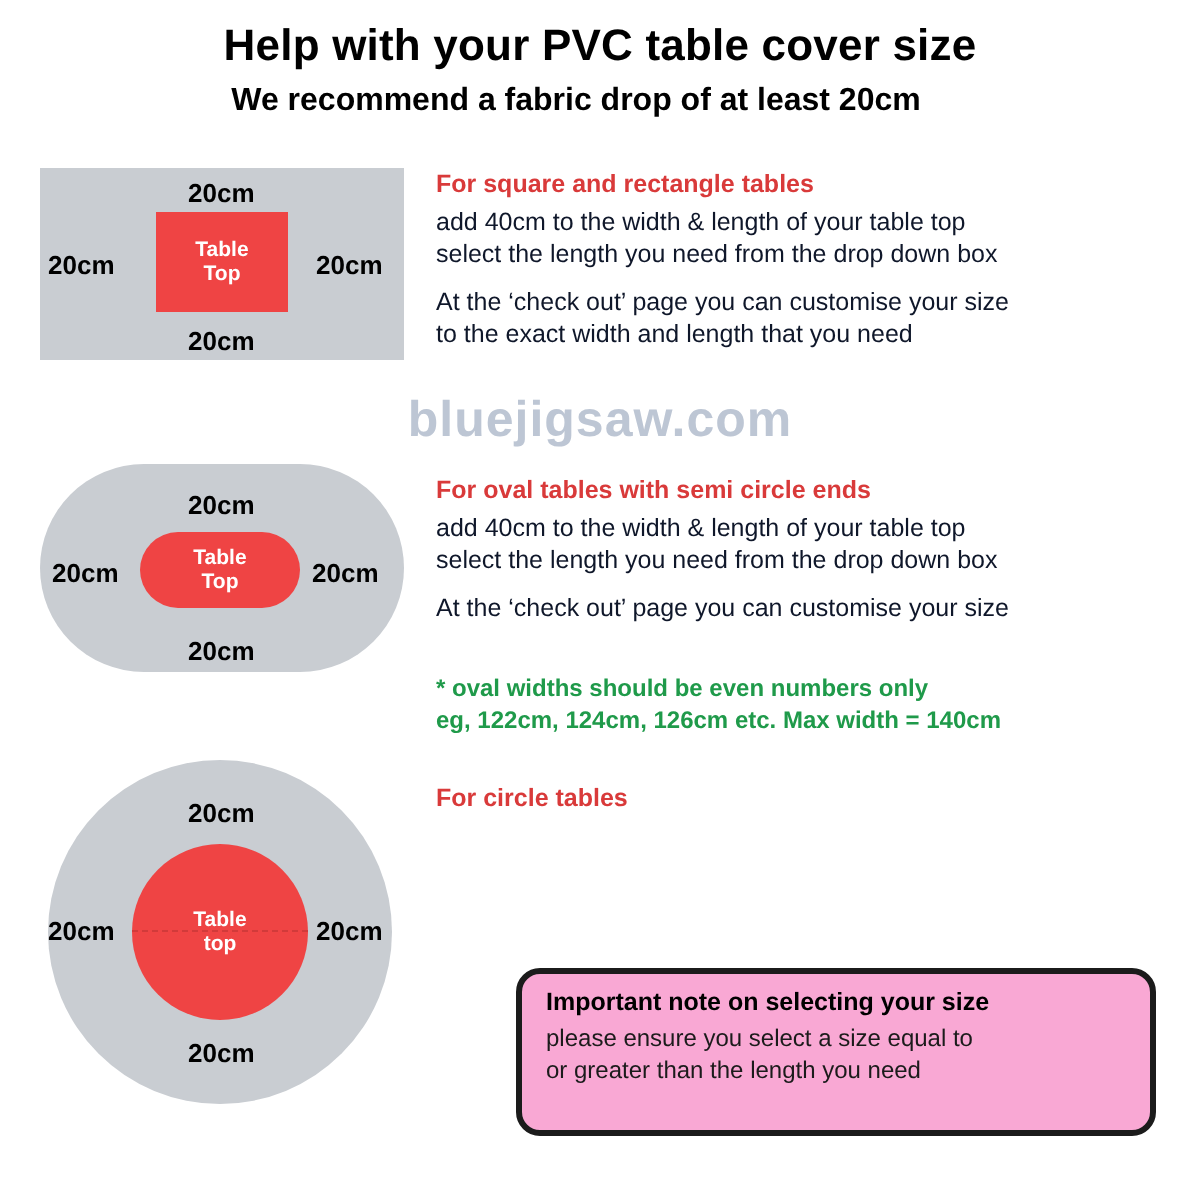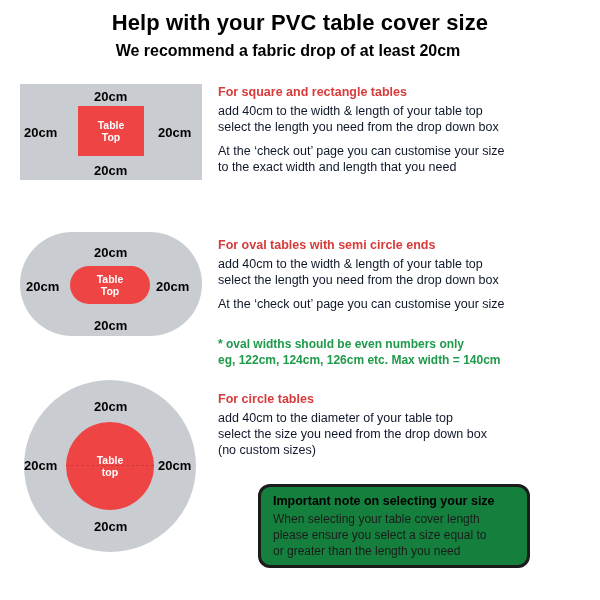--- a/index.html
+++ b/index.html
@@ -149,23 +149,23 @@
     font-size: 12px;
     font-weight: bold;
     color: #1f9a4a;
     line-height: 16px;
   }
   
   .note-box {
     position: absolute;
     left: 258px;
     top: 484px;
-    width: 272px;
+    width: 320px;
     height: 84px;
-    background: #15803d;
+    background: #f9a8d4;
     border: 3px solid #1b1b1b;
     border-radius: 12px;
     box-sizing: border-box;
     padding: 7px 12px 0 12px;
   }
   .note-title {
     font-size: 12.5px;
     font-weight: bold;
     color: #000000;
     margin-bottom: 3px;
@@ -177,20 +177,21 @@
   }
 </style>
 </head>
 <body>
 
 <div class="page">
 
   <div class="title">Help with your PVC table cover size</div>
   <div class="subtitle">We recommend a fabric drop of at least 20cm</div>
 
+  <div class="watermark">bluejigsaw.com</div>
 
   <div class="cover rect-cover"></div>
   <div class="tabletop rect-top">
     <span>Table</span>
     <span>Top</span>
   </div>
   <div class="dim" style="left:94px; top:89px;">20cm</div>
   <div class="dim" style="left:94px; top:163px;">20cm</div>
   <div class="dim" style="left:24px; top:125px;">20cm</div>
   <div class="dim" style="left:158px; top:125px;">20cm</div>
@@ -233,28 +234,22 @@
     <span>Table</span>
     <span>top</span>
   </div>
   <div class="diameter-line"></div>
   <div class="dim" style="left:94px; top:399px;">20cm</div>
   <div class="dim" style="left:94px; top:519px;">20cm</div>
   <div class="dim" style="left:24px; top:458px;">20cm</div>
   <div class="dim" style="left:158px; top:458px;">20cm</div>
 
   <div class="heading" style="left:218px; top:392px;">For circle tables</div>
-  <div class="body" style="left:218px; top:410px; width:370px;">
-    <div>add 40cm to the diameter of your table top</div>
-    <div>select the size you need from the drop down box</div>
-    <div>(no custom sizes)</div>
-  </div>
 
   <div class="note-box">
     <div class="note-title">Important note on selecting your size</div>
     <div class="note-body">
-      <div>When selecting your table cover length</div>
       <div>please ensure you select a size equal to</div>
       <div>or greater than the length you need</div>
     </div>
   </div>
 
 </div>
 
 </body></html>

